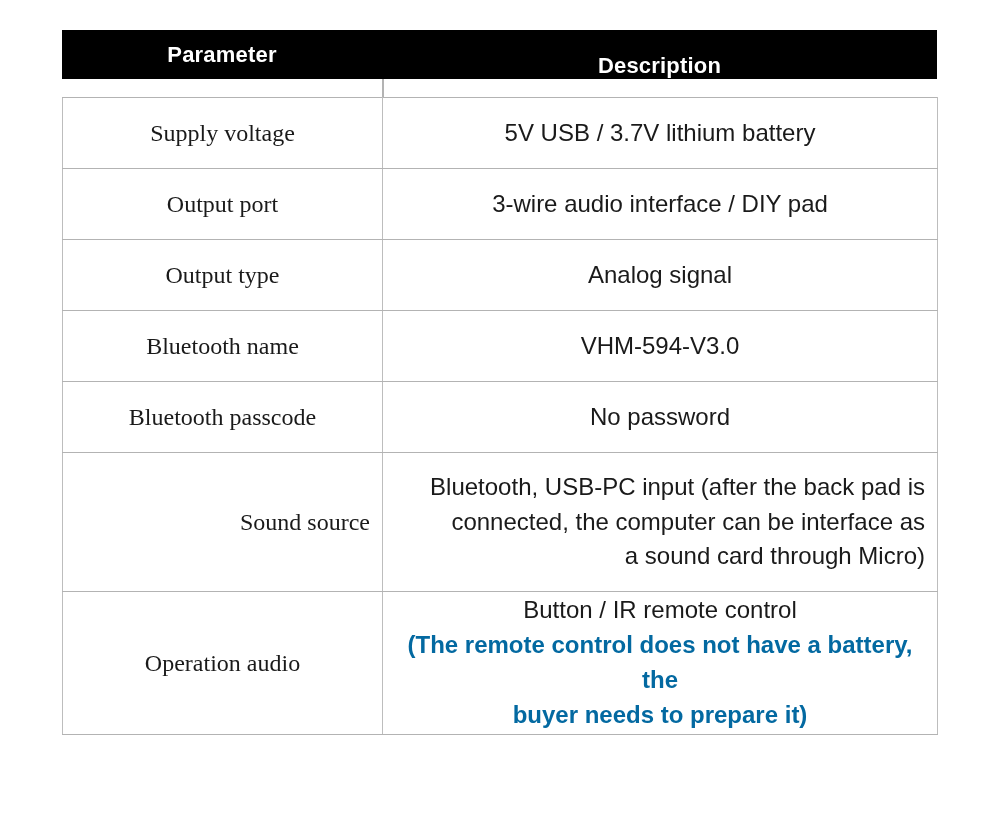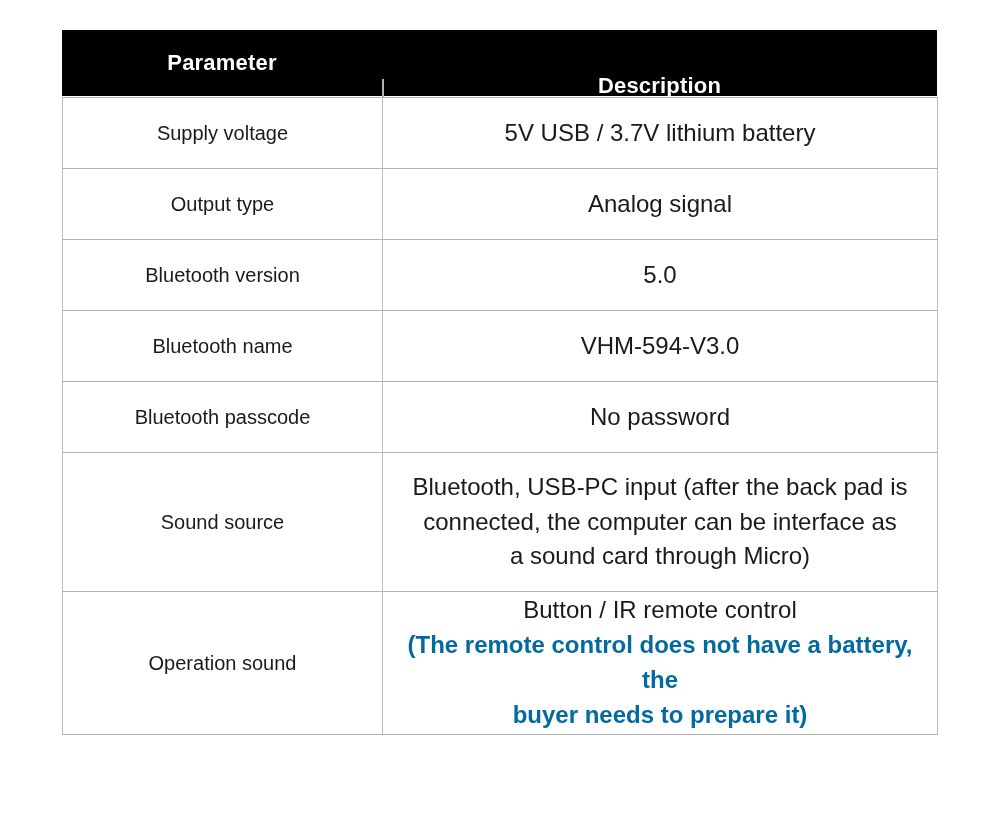--- a/index.html
+++ b/index.html
@@ -22,24 +22,24 @@
     height: 824px;
     background: #ffffff;
   }
 
   
   .spec-header {
     position: absolute;
     left: 62px;
     top: 30px;
     width: 875px;
-    height: 66px;
+    height: 49px;
     background: #000000;
     display: flex;
-    align-items: flex-start;
+    align-items: center;
   }
   .spec-header .hcell {
     display: flex;
     align-items: center;
     justify-content: center;
     height: 100%;
     color: #ffffff;
     font-size: 22px;
     font-weight: bold;
     letter-spacing: 0.2px;
@@ -74,25 +74,25 @@
     border-top-color: #b3b3b3;
     border-bottom-color: #b3b3b3;
     text-align: center;
     vertical-align: middle;
     padding: 0 12px;
     font-size: 20px;
     line-height: 1.45;
     color: #1a1a1a;
     background: #ffffff;
   }
-  .spec-table td.param-cell { font-size: 20px; }
+  .spec-table td.param-cell { font-size: 24px; font-family: Liberation Serif, serif; }
   .spec-table td.desc-cell  { font-size: 24px; }
 
   .spec-table tr.r-normal td { height: 70px; }
-  .spec-table tr.r-tall td   { height: 138px; }
+  .spec-table tr.r-tall td   { height: 138px; text-align: right; }
   .spec-table tr.r-tall2 td  { height: 142px; }
 
   .desc-line { display: block; }
   .desc-note {
     display: block;
     color: #0369a1;
     font-weight: bold;
     text-align: center;
   }
 </style>
@@ -114,29 +114,29 @@
       <col class="c-desc">
     </colgroup>
     <tbody>
         <tr class="r-normal">
           <td class="param-cell">Supply voltage</td>
           <td class="desc-cell">
             <span class="desc-line">5V USB / 3.7V lithium battery</span>
           </td>
         </tr>
         <tr class="r-normal">
+          <td class="param-cell">Output port</td>
+          <td class="desc-cell">
+            <span class="desc-line">3-wire audio interface / DIY pad</span>
+          </td>
+        </tr>
+        <tr class="r-normal">
           <td class="param-cell">Output type</td>
           <td class="desc-cell">
             <span class="desc-line">Analog signal</span>
-          </td>
-        </tr>
-        <tr class="r-normal">
-          <td class="param-cell">Bluetooth version</td>
-          <td class="desc-cell">
-            <span class="desc-line">5.0</span>
           </td>
         </tr>
         <tr class="r-normal">
           <td class="param-cell">Bluetooth name</td>
           <td class="desc-cell">
             <span class="desc-line">VHM-594-V3.0</span>
           </td>
         </tr>
         <tr class="r-normal">
           <td class="param-cell">Bluetooth passcode</td>
@@ -146,21 +146,21 @@
         </tr>
         <tr class="r-tall">
           <td class="param-cell">Sound source</td>
           <td class="desc-cell">
             <span class="desc-line">Bluetooth, USB-PC input (after the back pad is</span>
             <span class="desc-line">connected, the computer can be interface as</span>
             <span class="desc-line">a sound card through Micro)</span>
           </td>
         </tr>
         <tr class="r-tall2">
-          <td class="param-cell">Operation sound</td>
+          <td class="param-cell">Operation audio</td>
           <td class="desc-cell">
             <span class="desc-line">Button / IR remote control</span>
             <span class="desc-note">(The remote control does not have a battery, the</span>
             <span class="desc-note">buyer needs to prepare it)</span>
           </td>
         </tr>
       </tbody>
   </table>
 
 </div>

